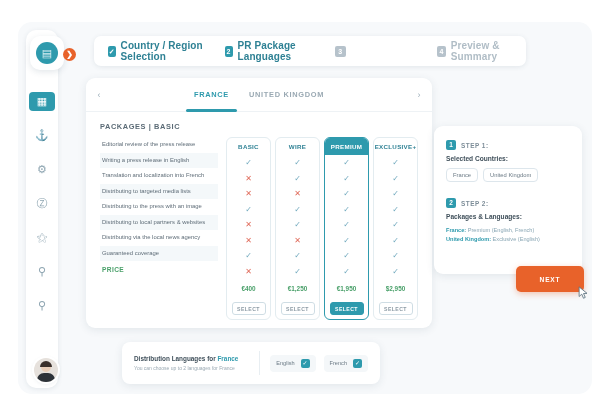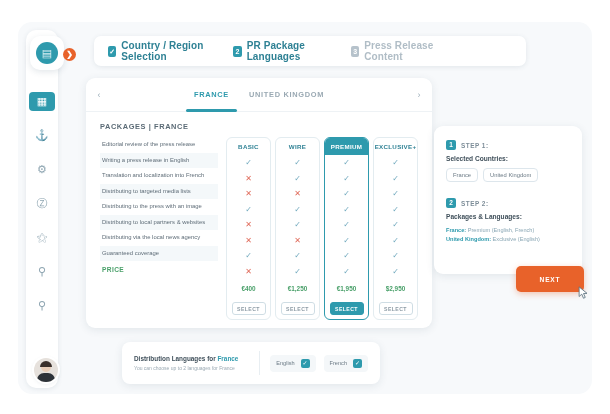--- a/index.html
+++ b/index.html
@@ -332,36 +332,39 @@
     <div class="step">
       <div class="step-badge done">✓</div>
       <div class="step-label done">Country / Region Selection</div>
     </div>
     <div class="step">
       <div class="step-badge current">2</div>
       <div class="step-label current">PR Package Languages</div>
     </div>
     <div class="step">
       <div class="step-badge todo">3</div>
-      <div class="step-label todo">Press Release Content</div>
+    </div>
+    <div class="step">
+      <div class="step-badge todo">4</div>
+      <div class="step-label todo">Preview &amp; Summary</div>
     </div>
   </div>
 
   <div class="panel">
     <div class="tabs">
       <div class="arrow">‹</div>
       <div class="tab-spacer"></div>
       <div class="tab active">FRANCE</div>
       <div class="tab">UNITED KINGDOM</div>
       <div class="tab-spacer"></div>
       <div class="arrow">›</div>
     </div>
 
     <div class="tbl">
-      <div class="tbl-head">PACKAGES  |  FRANCE</div>
+      <div class="tbl-head">PACKAGES  |  BASIC</div>
       <div class="grid">
         <div class="features">
             <div class="feat-row">Editorial review of the press release</div>
             <div class="feat-row alt">Writing a press release in English</div>
             <div class="feat-row">Translation and localization into French</div>
             <div class="feat-row alt">Distributing to targeted media lists</div>
             <div class="feat-row">Distributing to the press with an image</div>
             <div class="feat-row alt">Distributing to local partners &amp; websites</div>
             <div class="feat-row">Distributing via the local news agency</div>
             <div class="feat-row alt">Guaranteed coverage</div>

